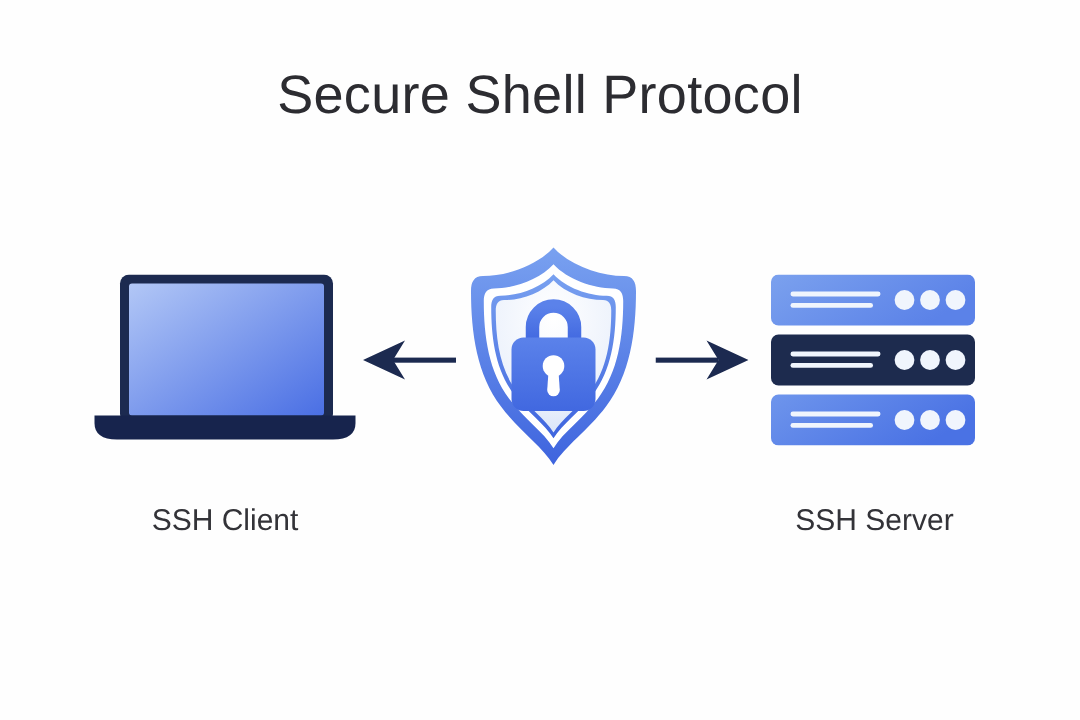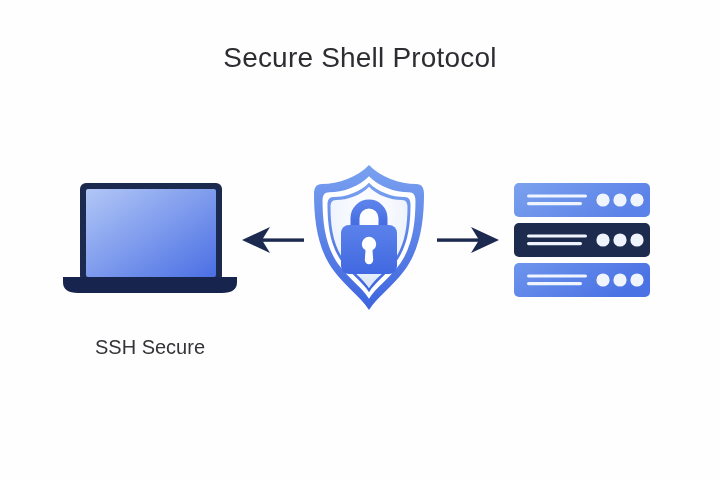--- a/index.html
+++ b/index.html
@@ -11,21 +11,21 @@
   html,body{width:720px;height:480px;overflow:hidden;}
   body{
     background:var(--bg);
     font-family:"Liberation Sans","DejaVu Sans",sans-serif;
     position:relative;
   }
   .stage{position:absolute;inset:0;width:720px;height:480px;}
   .title{
     position:absolute;top:42px;left:0;width:720px;
     text-align:center;
-    font-size:28px;font-weight:500;letter-spacing:.2px;
+    font-size:36px;font-weight:500;letter-spacing:.2px;
     color:var(--title-color);
   }
   .icon{position:absolute;}
   .icon-laptop{left:60px;top:183px;width:180px;height:112px;}
   .icon-shield{left:304px;top:162px;width:130px;height:153px;}
   .icon-server{left:514px;top:183px;width:136px;height:114px;}
   .arrow{position:absolute;top:225px;width:62px;height:30px;}
   .arrow-left{left:242px;}
   .arrow-right{left:437px;}
   .node-label{
@@ -173,15 +173,16 @@
         <rect x="0" y="80" width="136" height="34" rx="5" fill="url(#rowLightB)"></rect>
         <rect x="13" y="91.4" width="60" height="3.2" rx="1.6" fill="#f0f5fd"></rect>
         <rect x="13" y="99.0" width="55" height="3.2" rx="1.6" fill="#f0f5fd"></rect>
         <circle cx="89" cy="97" r="6.6" fill="#f0f5fd"></circle>
         <circle cx="106" cy="97" r="6.6" fill="#f0f5fd"></circle>
         <circle cx="123" cy="97" r="6.6" fill="#f0f5fd"></circle>
       </g>
     </svg>
   </div>
 
-  <div class="node-label label-client">SSH Secure</div>
+  <div class="node-label label-client">SSH Client</div>
+  <div class="node-label label-server">SSH Server</div>
 
 </div>
 
 </body></html>

